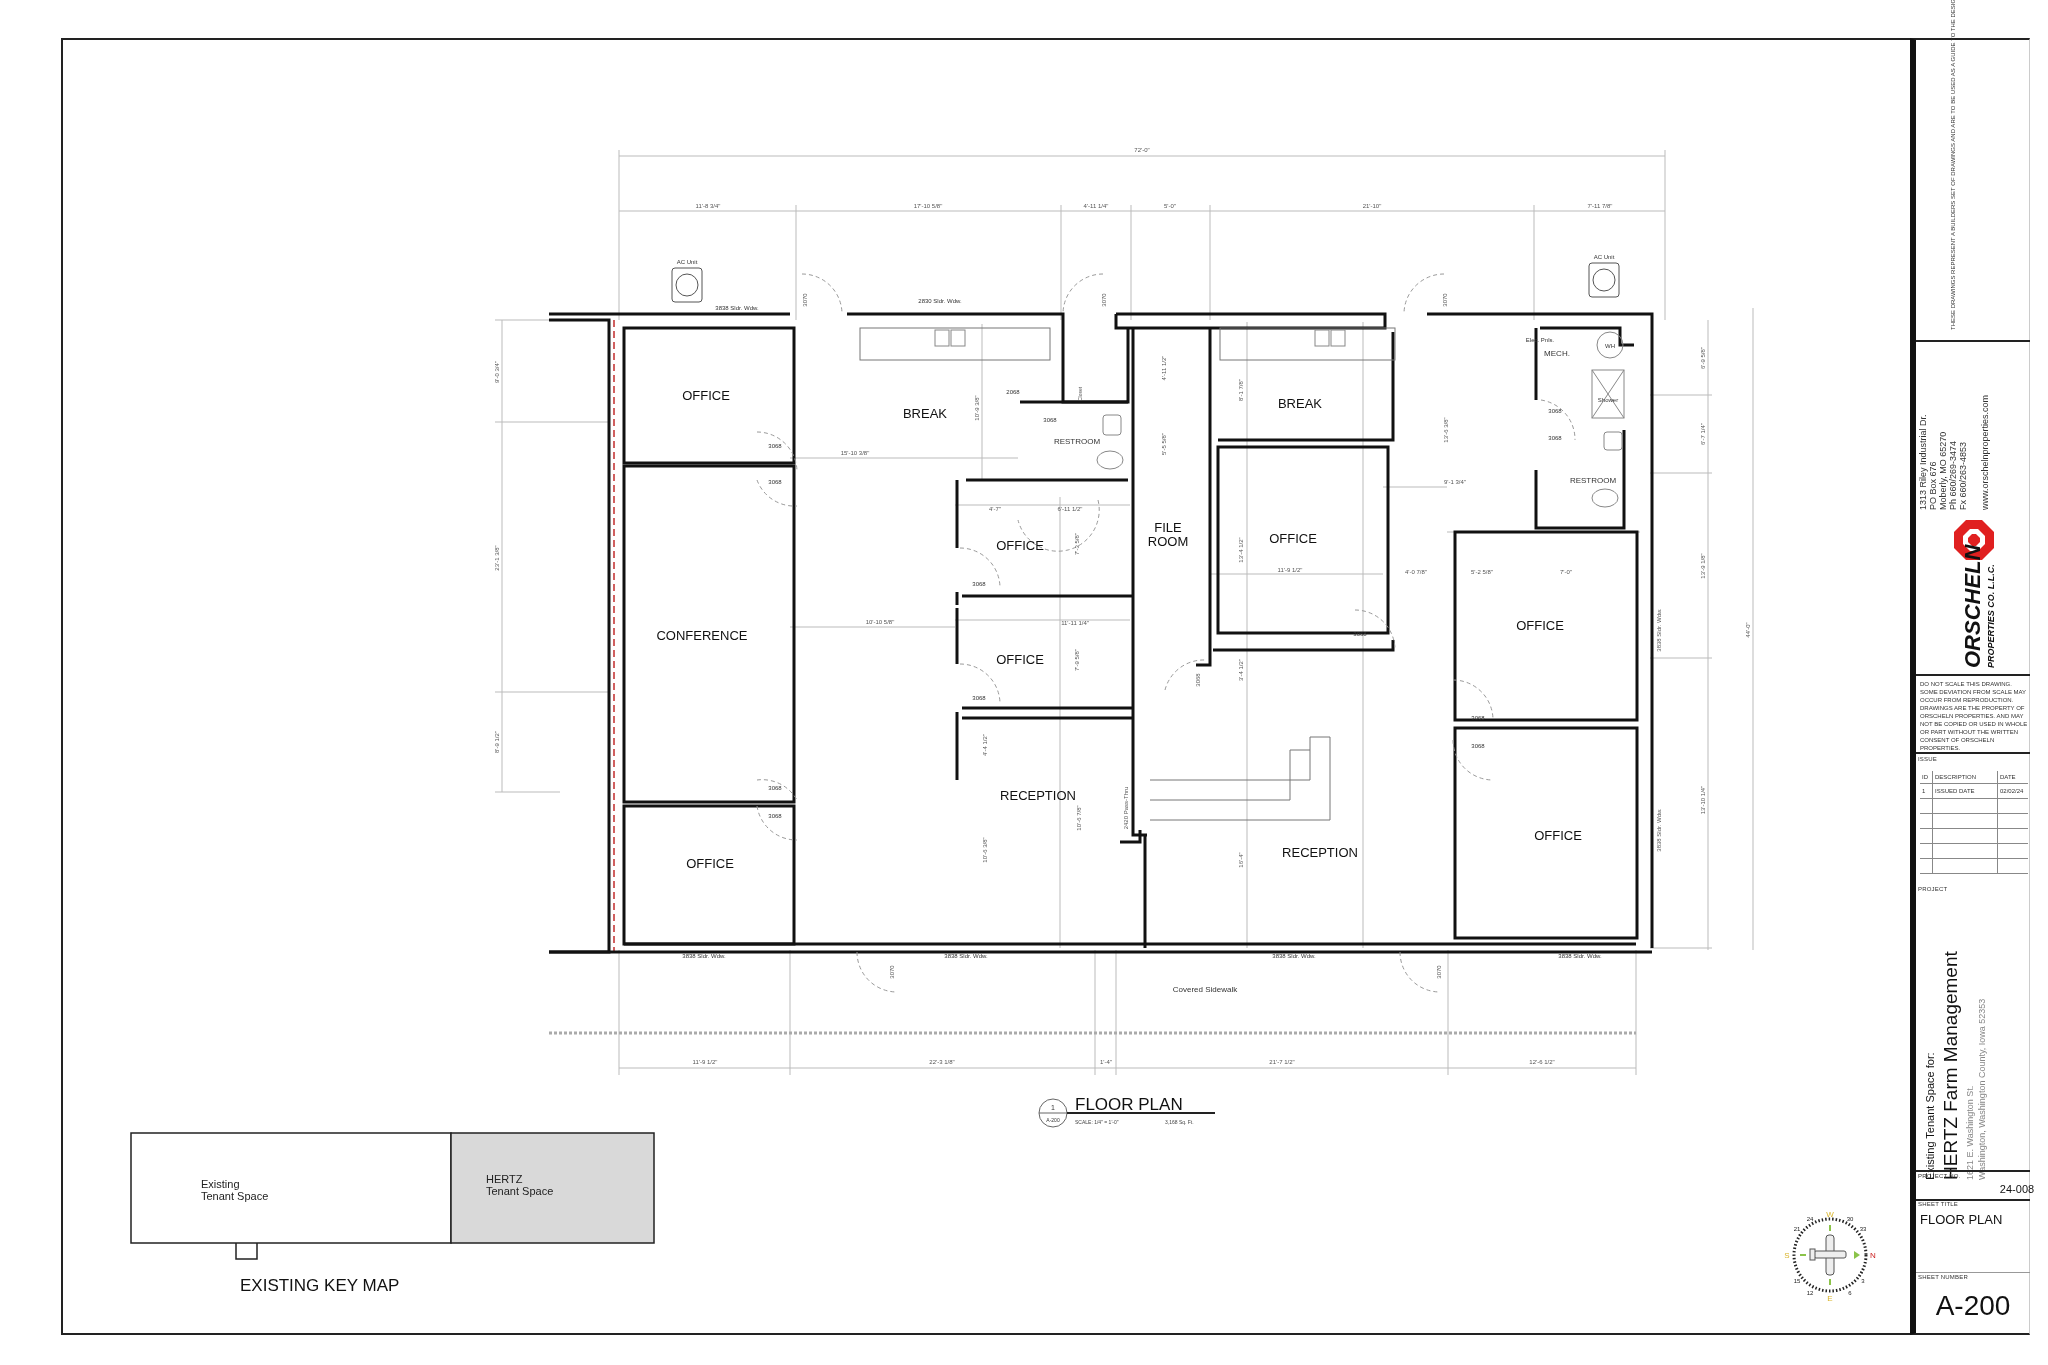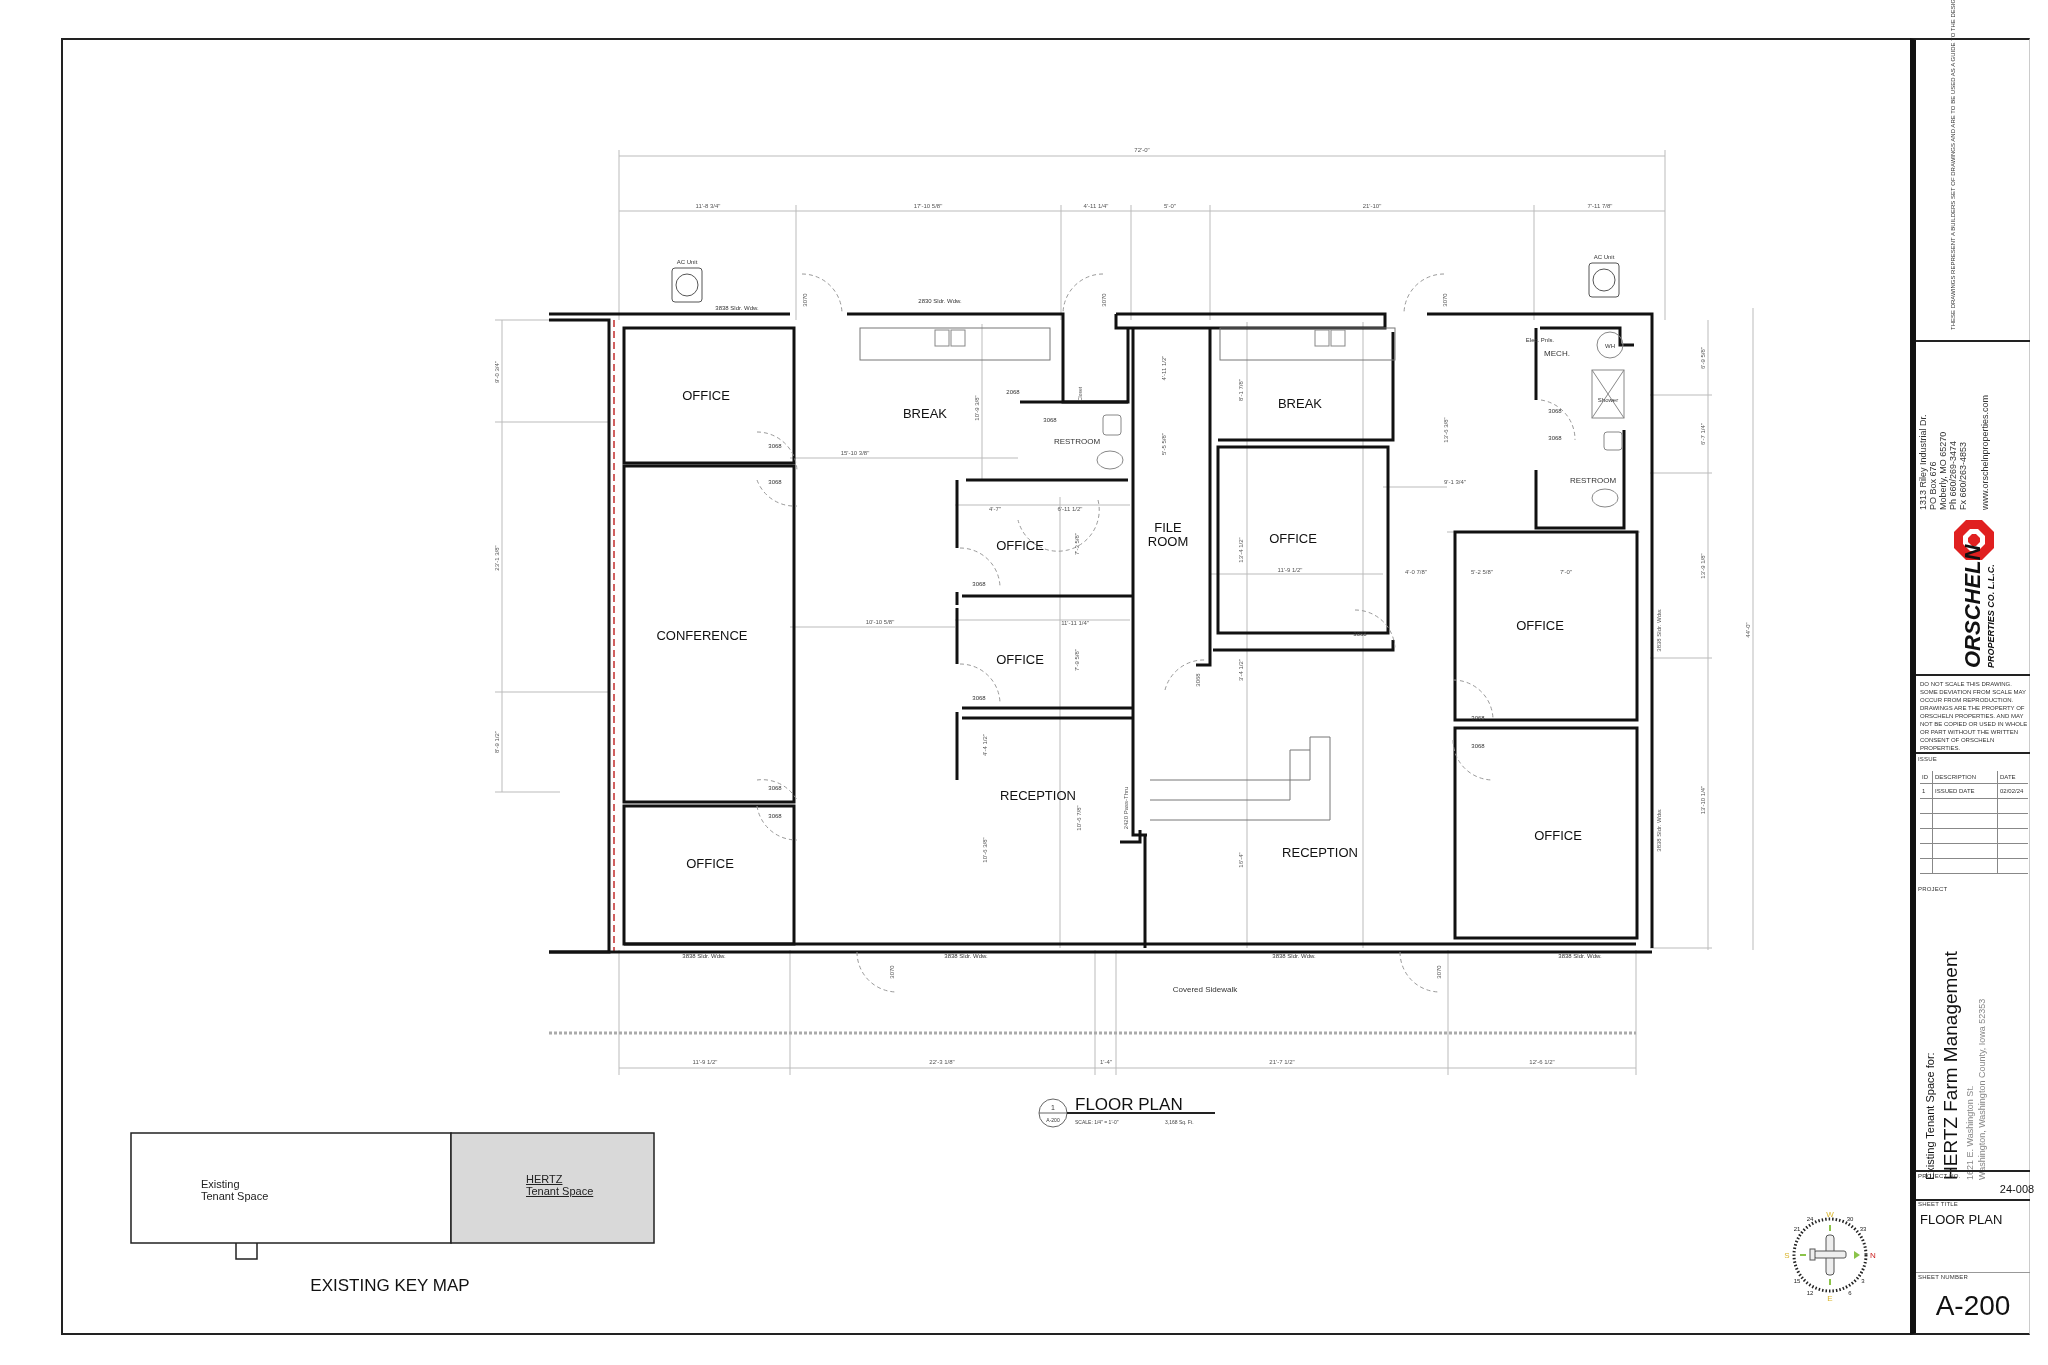--- a/index.html
+++ b/index.html
@@ -291,25 +291,25 @@
     <rect x="131" y="1133" width="320" height="110" fill="#fff" stroke="#222" stroke-width="1.5"></rect>
     <rect x="451" y="1133" width="203" height="110" stroke="#222" stroke-width="1.5" fill="#d9d9d9"></rect>
     <polyline points="236,1243 236,1259 257,1259 257,1243" fill="none" stroke="#222" stroke-width="1.5"></polyline>
   </g>
 </svg>
 
 <div class="abs keymap-label" style="left:201px;top:1178px;width:110px;">
   <div>Existing</div>
   <div>Tenant Space</div>
 </div>
-<div class="abs keymap-label" style="left:526px;top:1173px;width:110px;text-decoration:underline;">
+<div class="abs keymap-label" style="left:486px;top:1173px;width:110px;">
   <div>HERTZ</div>
   <div>Tenant Space</div>
 </div>
-<div class="abs" style="left:240px;top:1276px;width:300px;text-align:center;font-size:17px;color:#111;">EXISTING  KEY  MAP</div>
+<div class="abs" style="left:240px;top:1276px;width:300px;font-size:17px;color:#111;">EXISTING  KEY  MAP</div>
 
 <svg class="abs" style="left:1780px;top:1205px" width="100" height="100">
   <circle cx="50" cy="50" r="36" fill="none" stroke="#222" stroke-width="3" stroke-dasharray="1.5,2"></circle>
   <text x="50" y="12" font-size="8" text-anchor="middle" fill="#d9b42a">W</text>
   <text x="50" y="96" font-size="8" text-anchor="middle" fill="#d9b42a">E</text>
   <text x="7" y="53" font-size="8" text-anchor="middle" fill="#d9b42a">S</text>
   <text x="93" y="53" font-size="8" text-anchor="middle" fill="#cc2222">N</text>
   <g font-size="6" fill="#222" text-anchor="middle">
     <text x="83" y="78">3</text>
     <text x="70" y="90">6</text>

